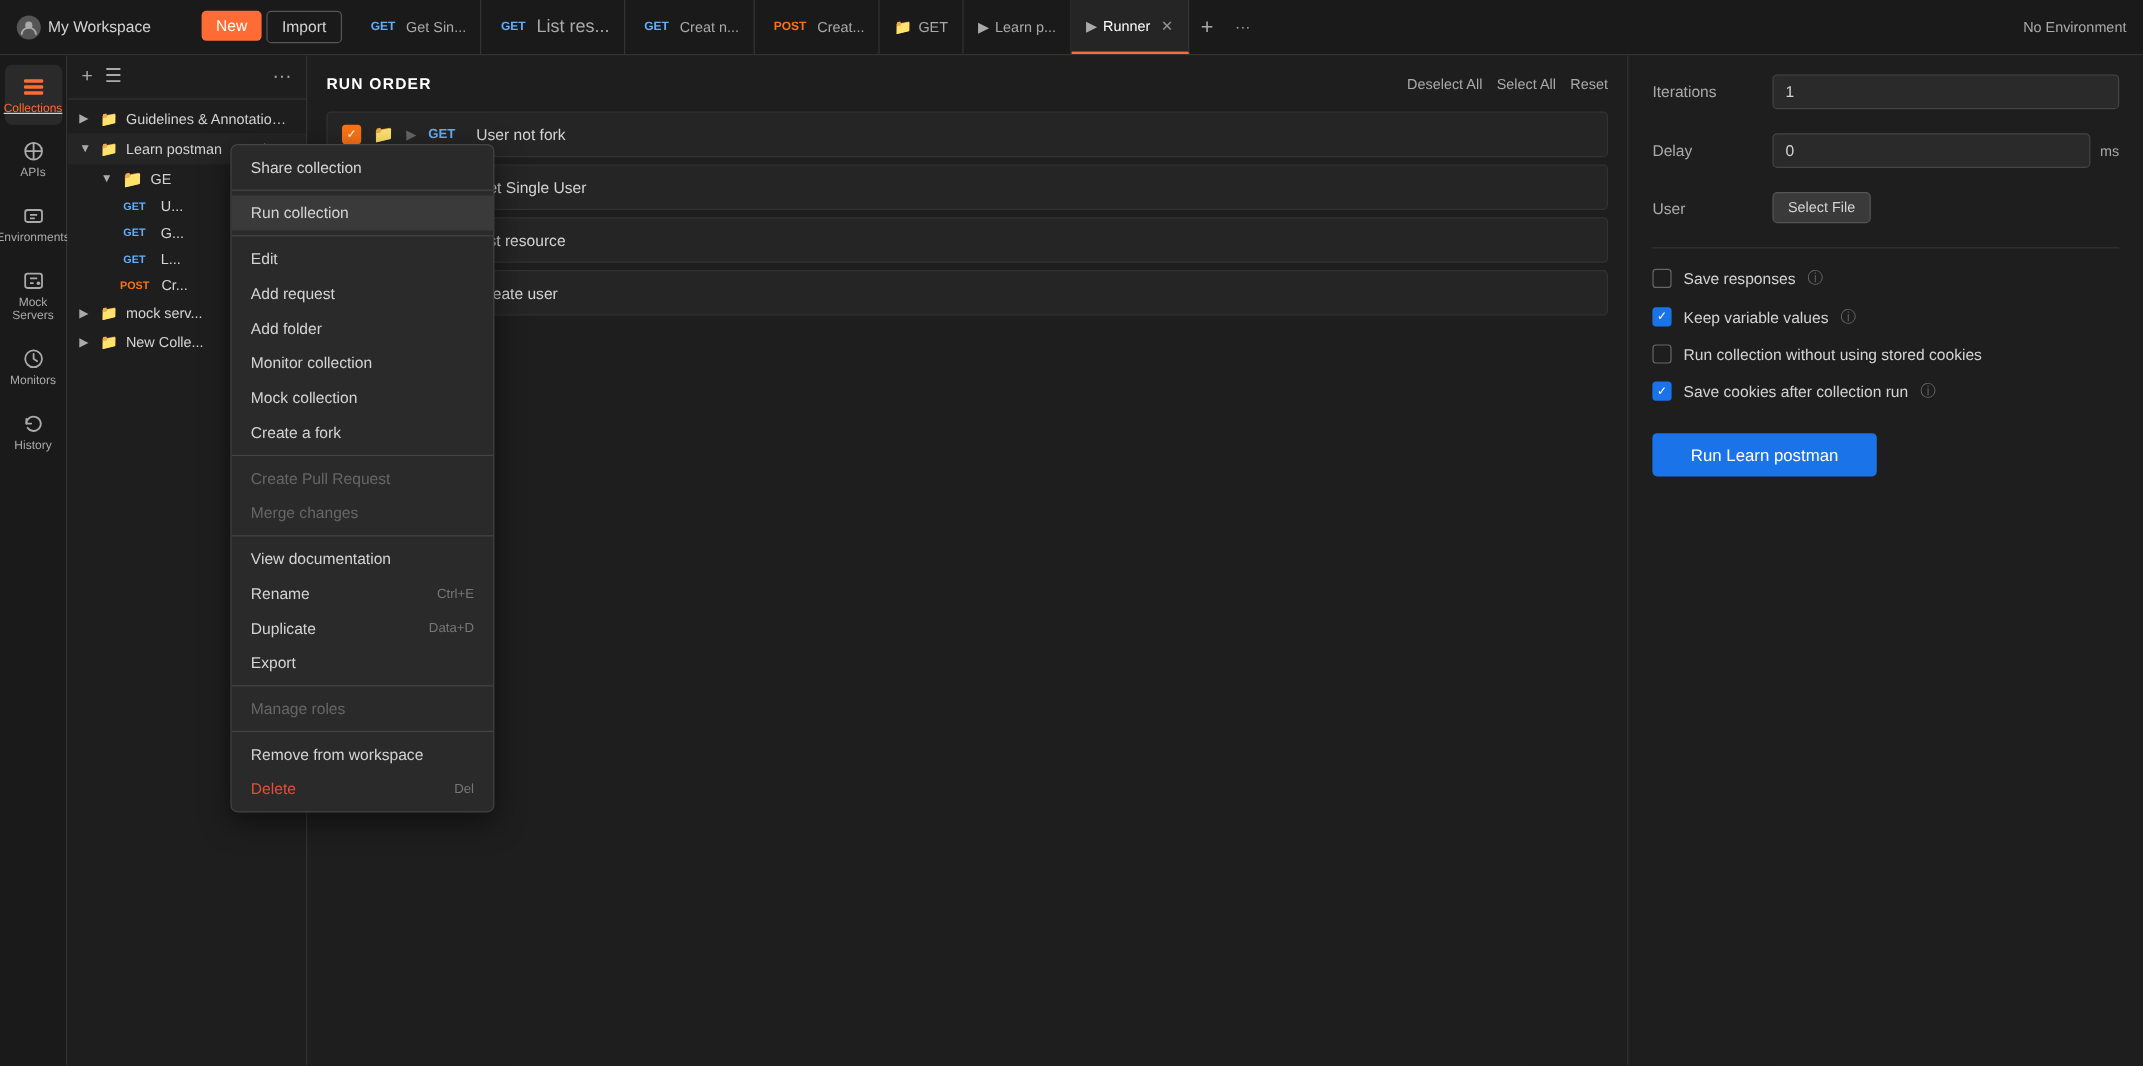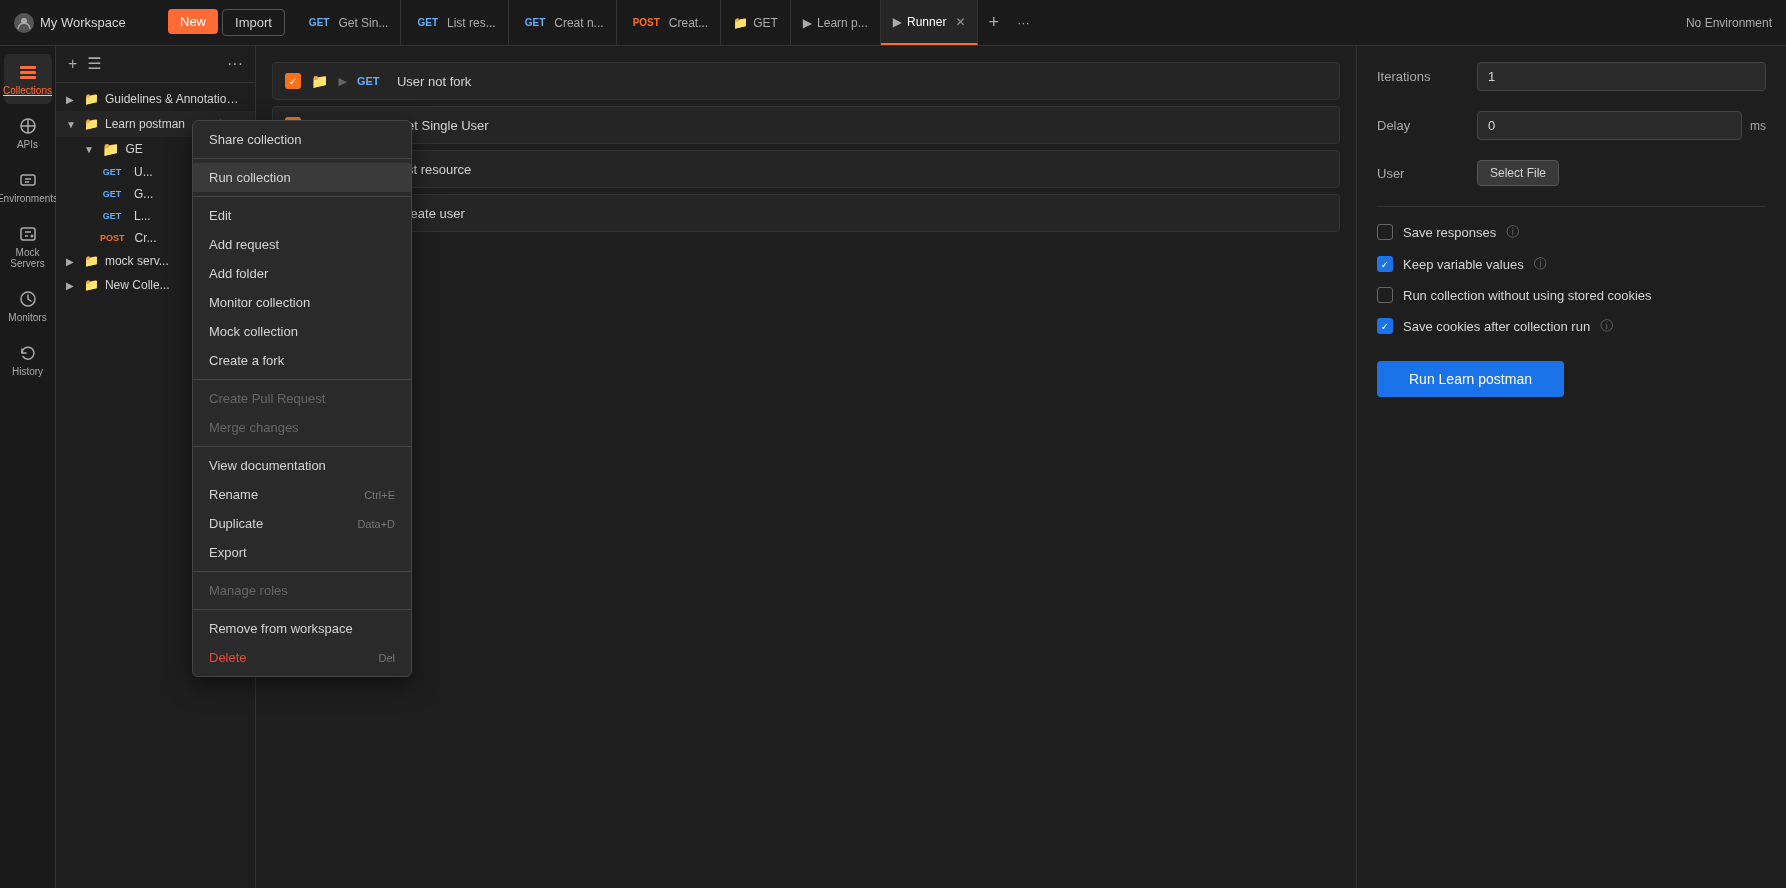--- a/index.html
+++ b/index.html
@@ -462,21 +462,21 @@
   </div>
   <div class="tabs-bar">
 
     <div id="tabs-container" style="display:flex;align-items:center;height:100%;">
         <div class="tab">
           <span class="tab-method method-get">GET</span>
           <span style="font-size:12px">Get Sin...</span>
         </div>
         <div class="tab">
           <span class="tab-method method-get">GET</span>
-          <span style="font-size:12px">List res...</span>
+          <span style="font-size:15px">List res...</span>
         </div>
         <div class="tab">
           <span class="tab-method method-get">GET</span>
           <span style="font-size:12px">Creat n...</span>
         </div>
         <div class="tab">
           <span class="tab-method method-post">POST</span>
           <span style="font-size:12px">Creat...</span>
         </div>
         <div class="tab">
@@ -680,20 +680,28 @@
 
   </div>
       <div class="menu-item danger">
     <span>Delete</span>
     <span class="menu-shortcut">Del</span>
   </div>
     </div>
 
   <div class="runner-panel">
     <div class="run-order-section">
+      <div class="run-order-header">
+        <span class="run-order-title">RUN ORDER</span>
+        <div class="run-order-actions">
+          <button class="run-order-action">Deselect All</button>
+          <button class="run-order-action">Select All</button>
+          <button class="run-order-action">Reset</button>
+        </div>
+      </div>
       <div id="requests-list">
 
       <div class="request-row">
     <div class="checkbox-orange"></div>
     <span class="folder-icon">📁</span>
     <span class="arrow-icon">▶</span>
     <span class="req-method method-get">GET</span>
     <span class="req-name">User not fork</span>
   </div>
           <div class="request-row">

